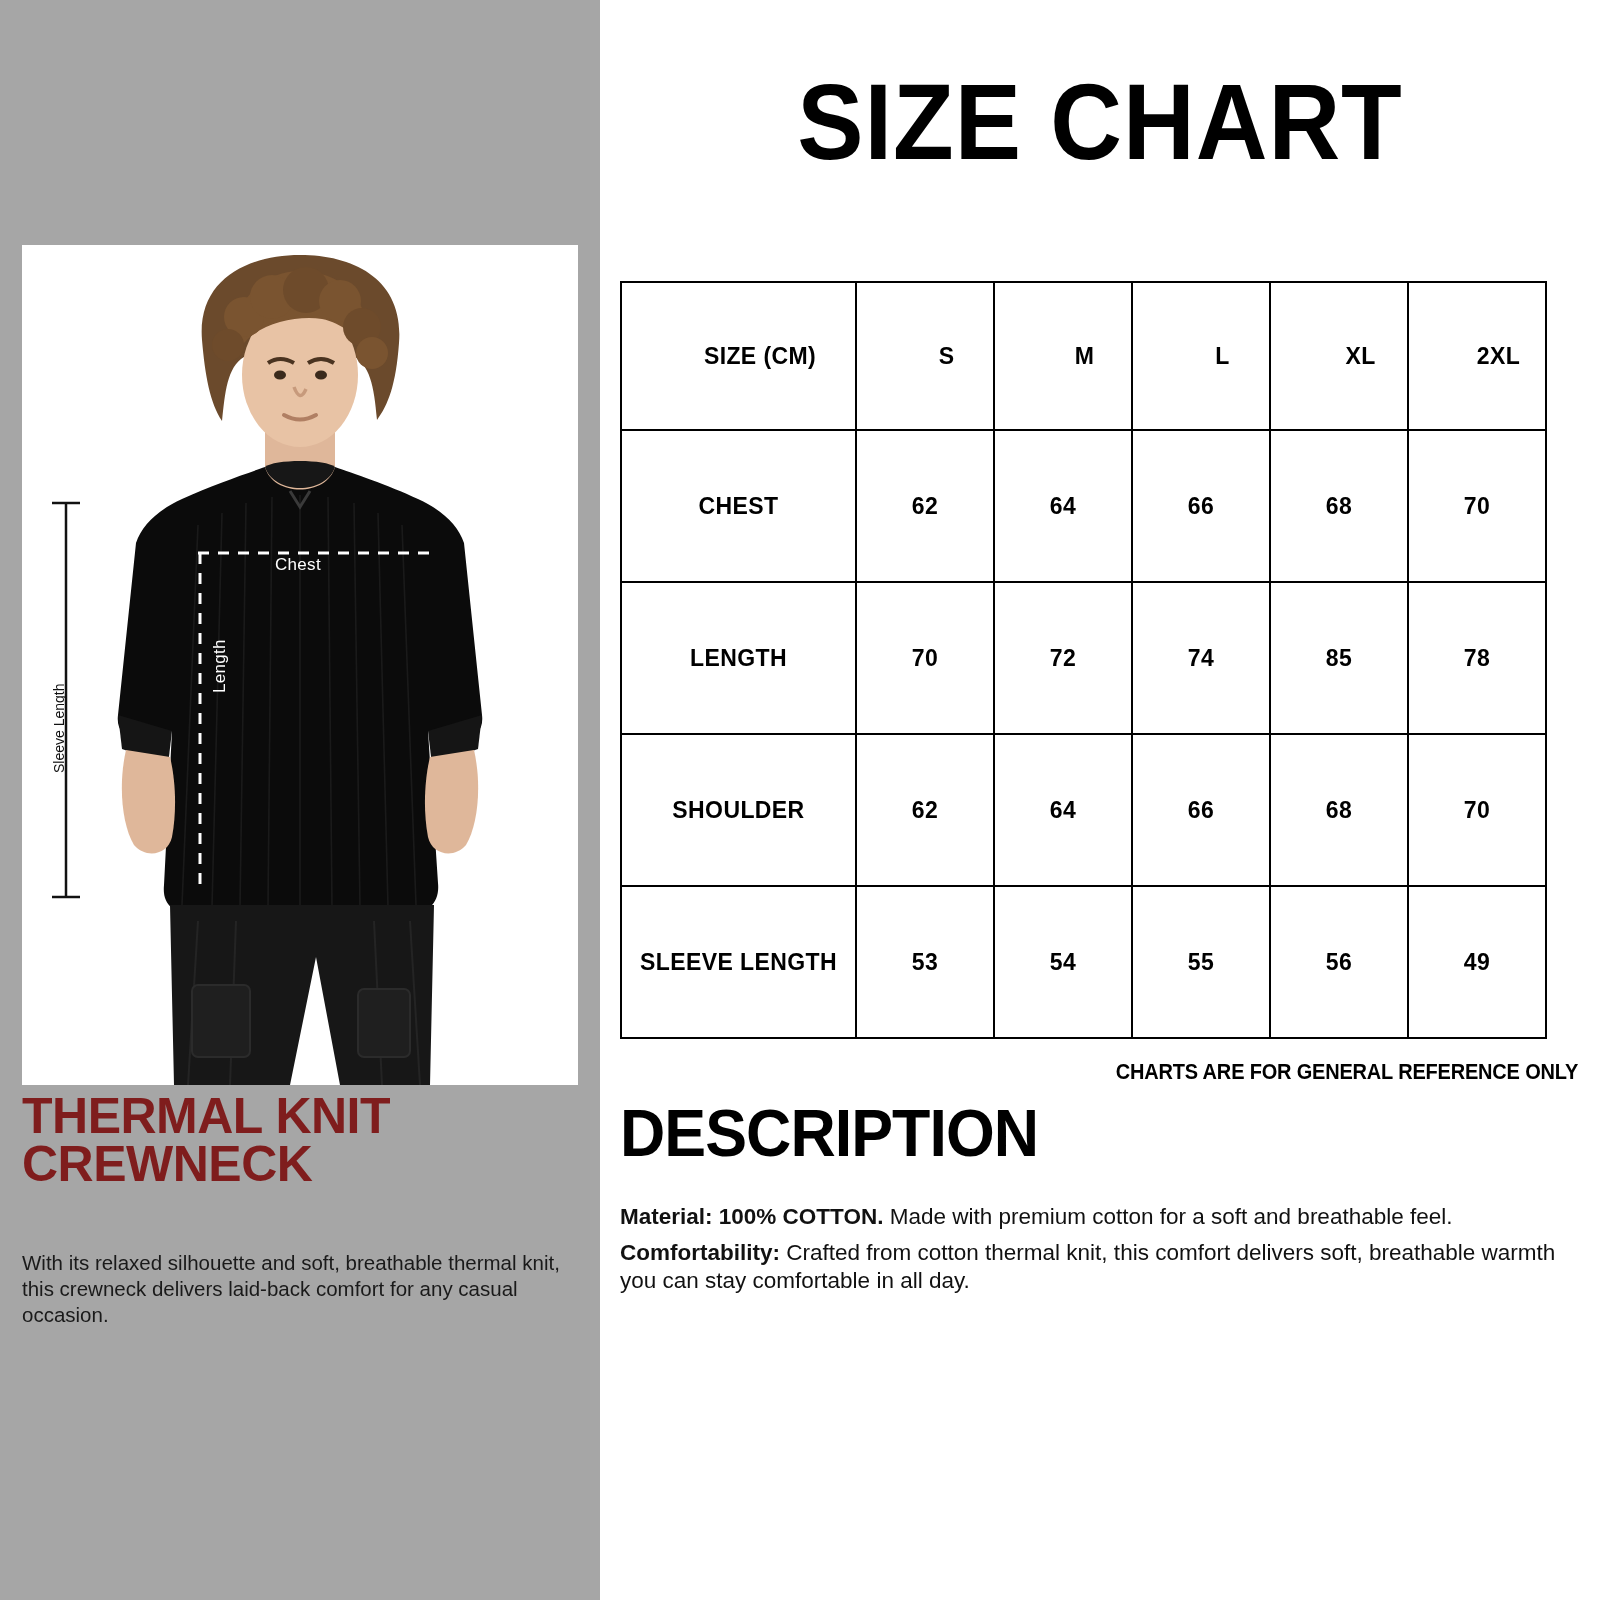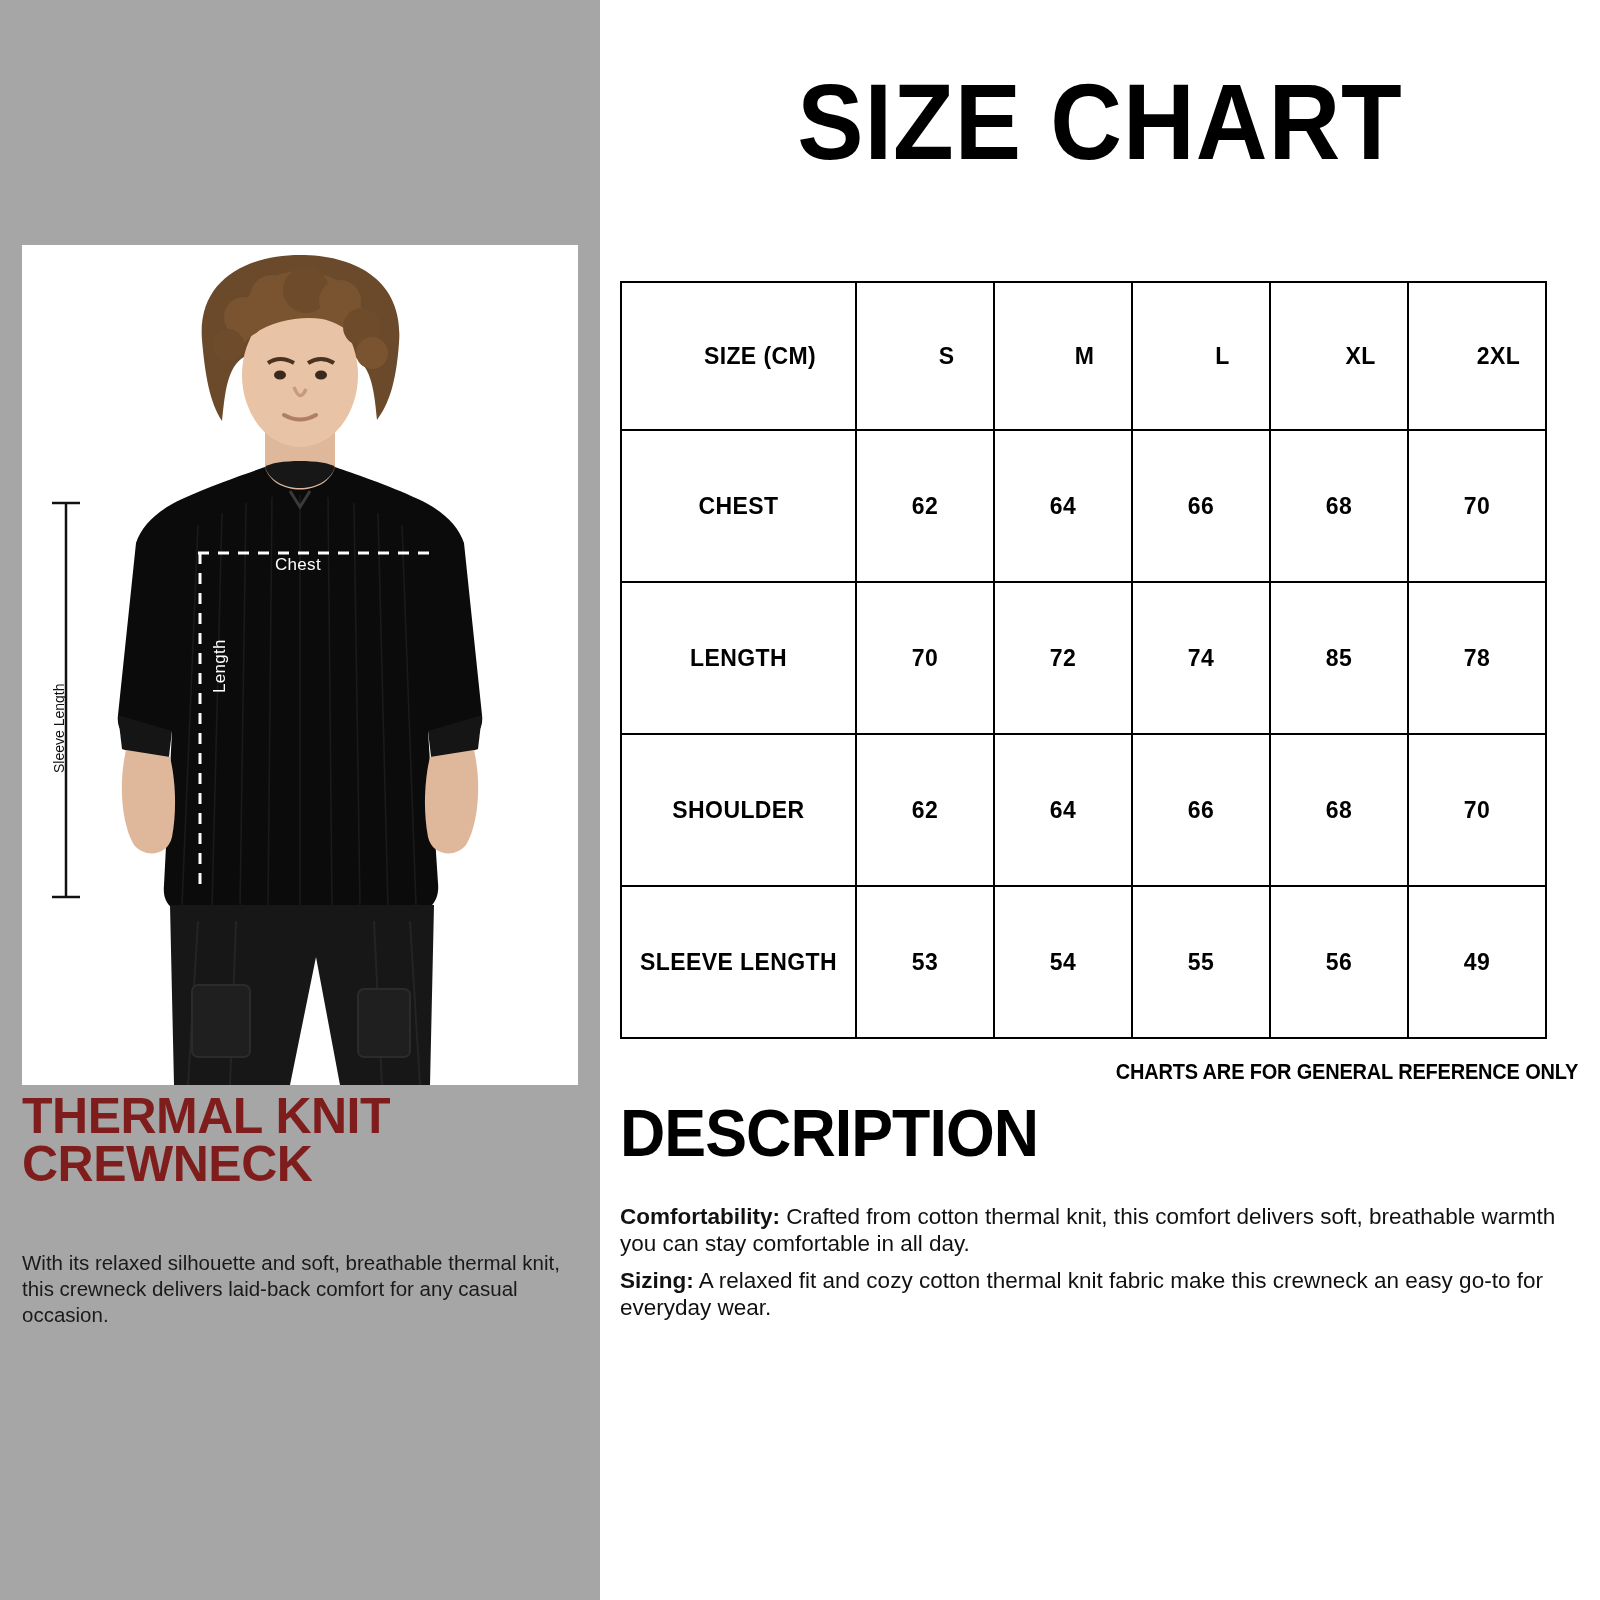--- a/index.html
+++ b/index.html
@@ -287,17 +287,17 @@
           <td class="val">49</td>
         </tr>
       </tbody>
     </table>
 
     <div class="disclaimer">CHARTS ARE FOR GENERAL REFERENCE ONLY</div>
 
     <div class="desc-title">DESCRIPTION</div>
 
     <div class="desc-body">
+      <p><b>Material: 100% COTTON.</b><span> Made with premium cotton for a soft and breathable feel.</span></p>
       <p><b>Comfortability:</b><span> Crafted from cotton thermal knit, this comfort delivers soft, breathable warmth you can stay comfortable in all day.</span></p>
-      <p><b>Sizing:</b><span> A relaxed fit and cozy cotton thermal knit fabric make this crewneck an easy go-to for everyday wear.</span></p>
     </div>
   </div>
 </div>
 
 </body></html>

